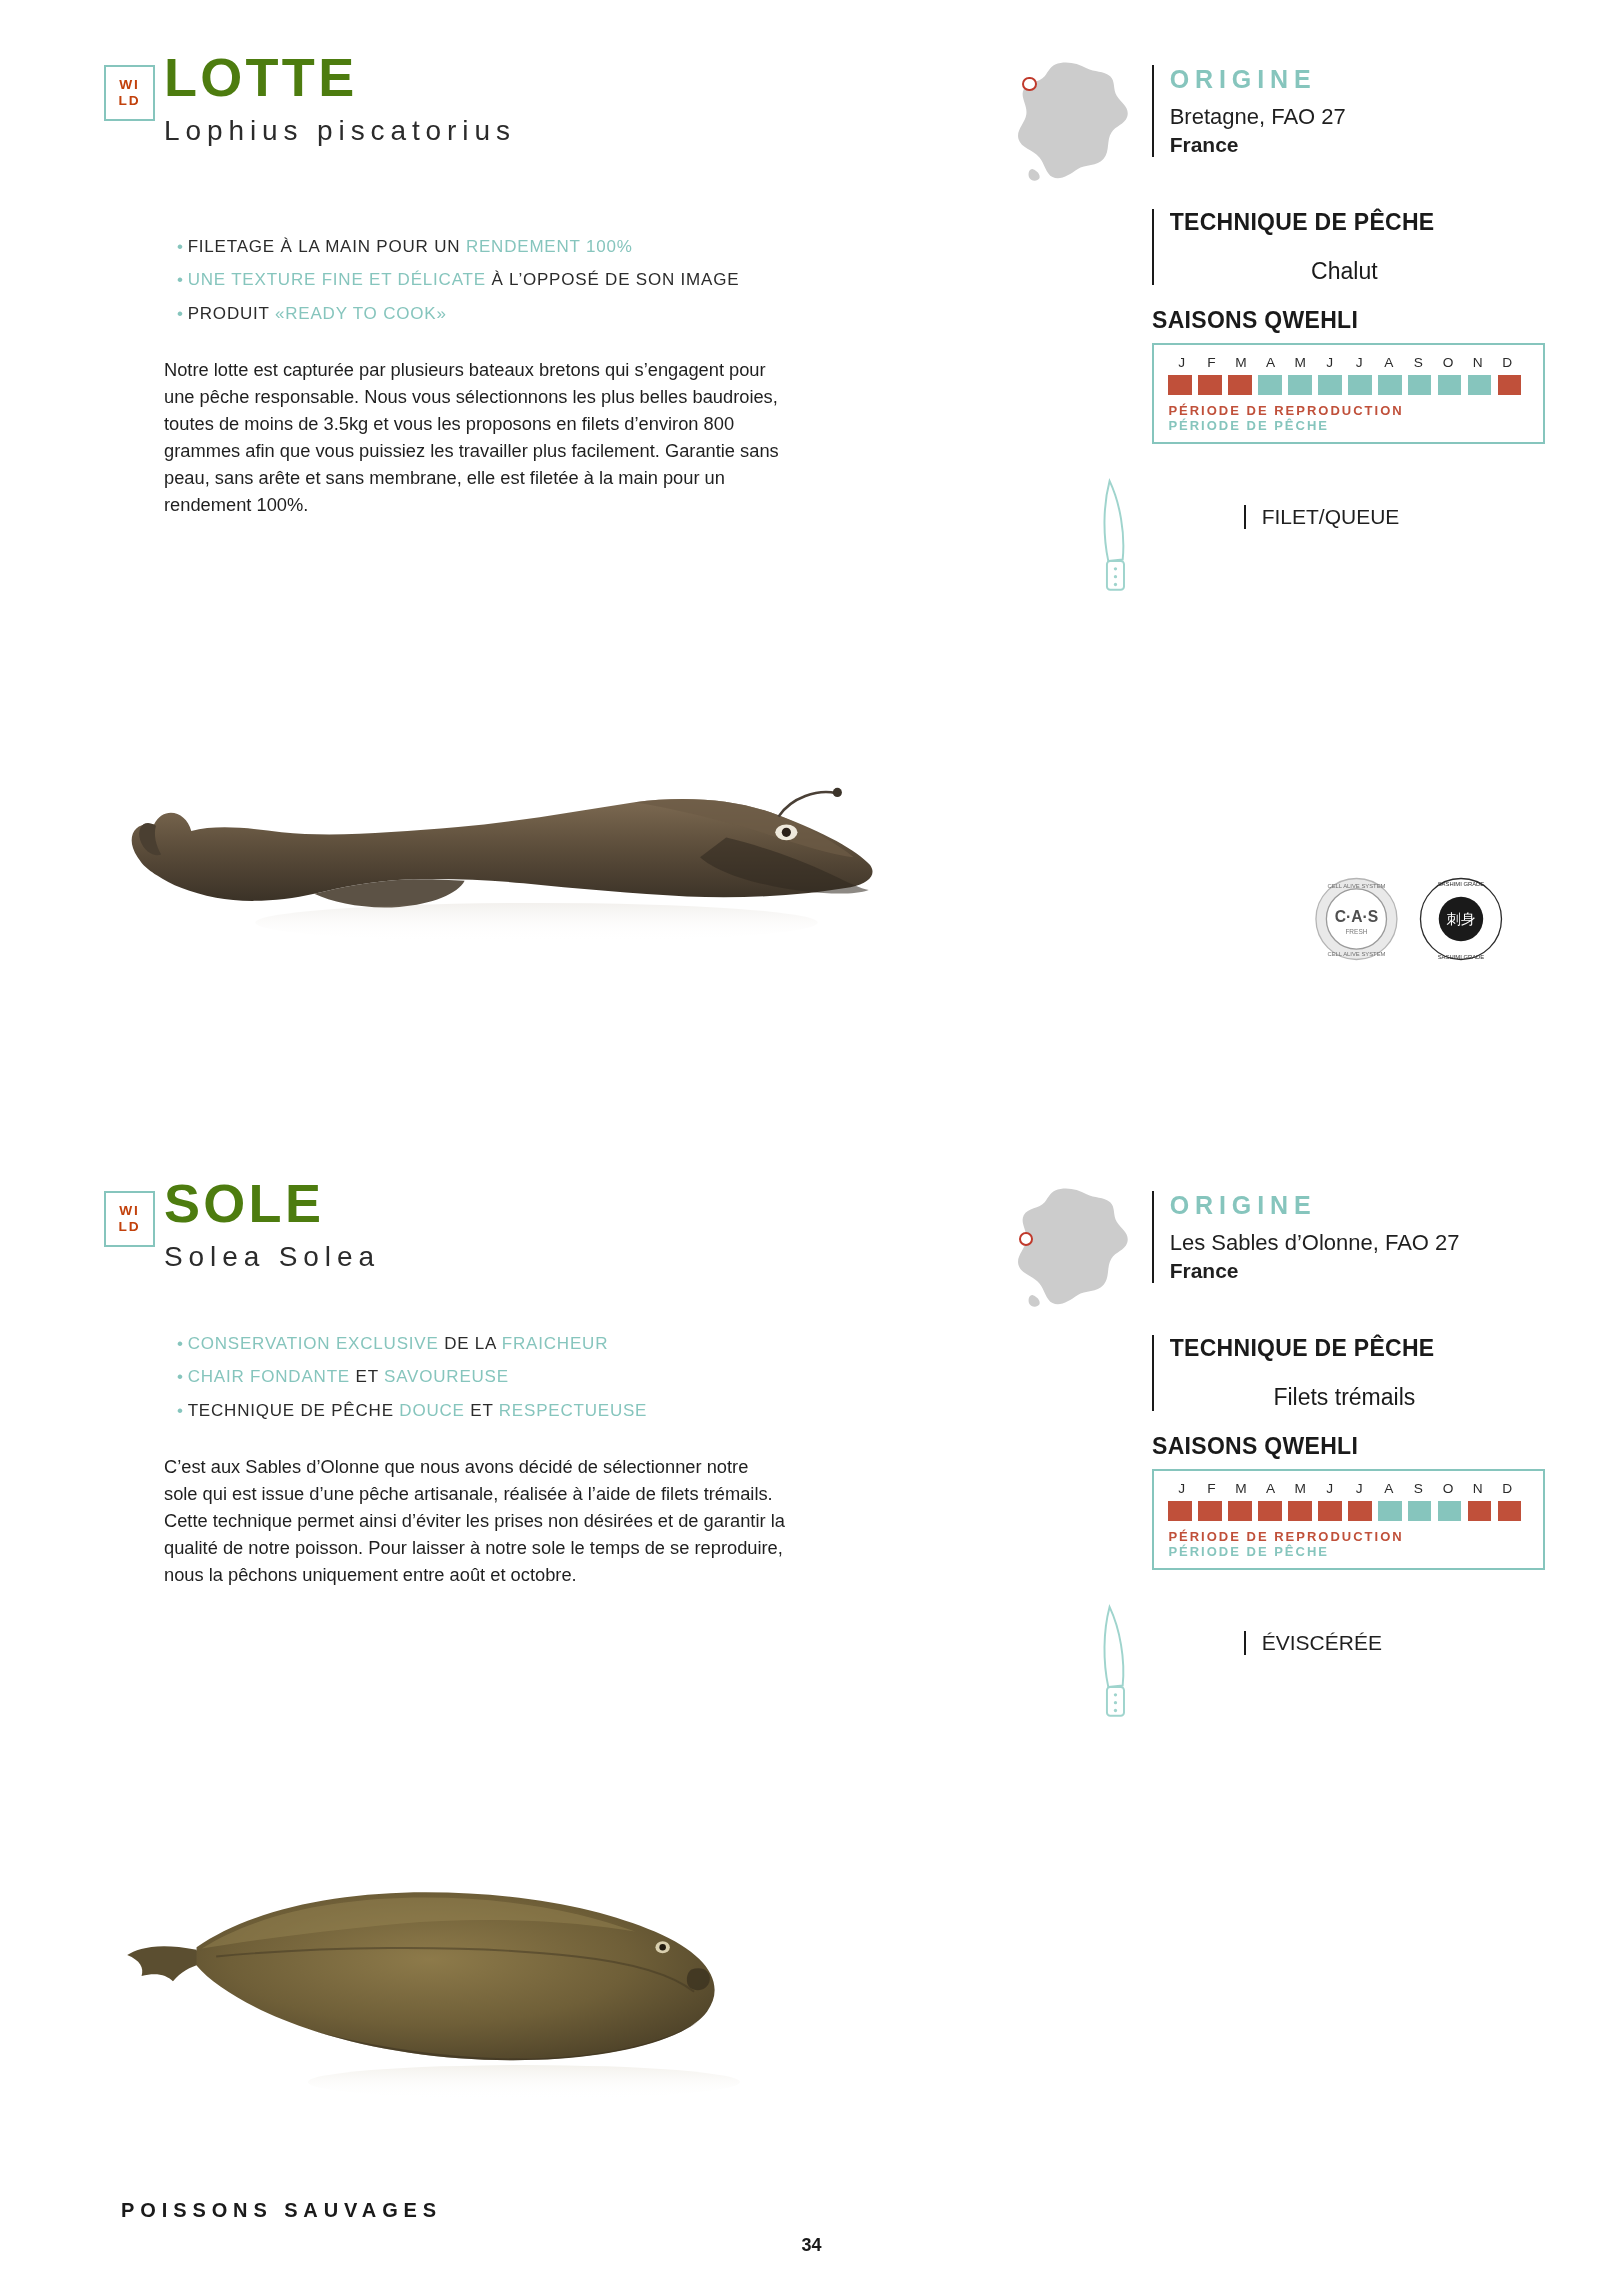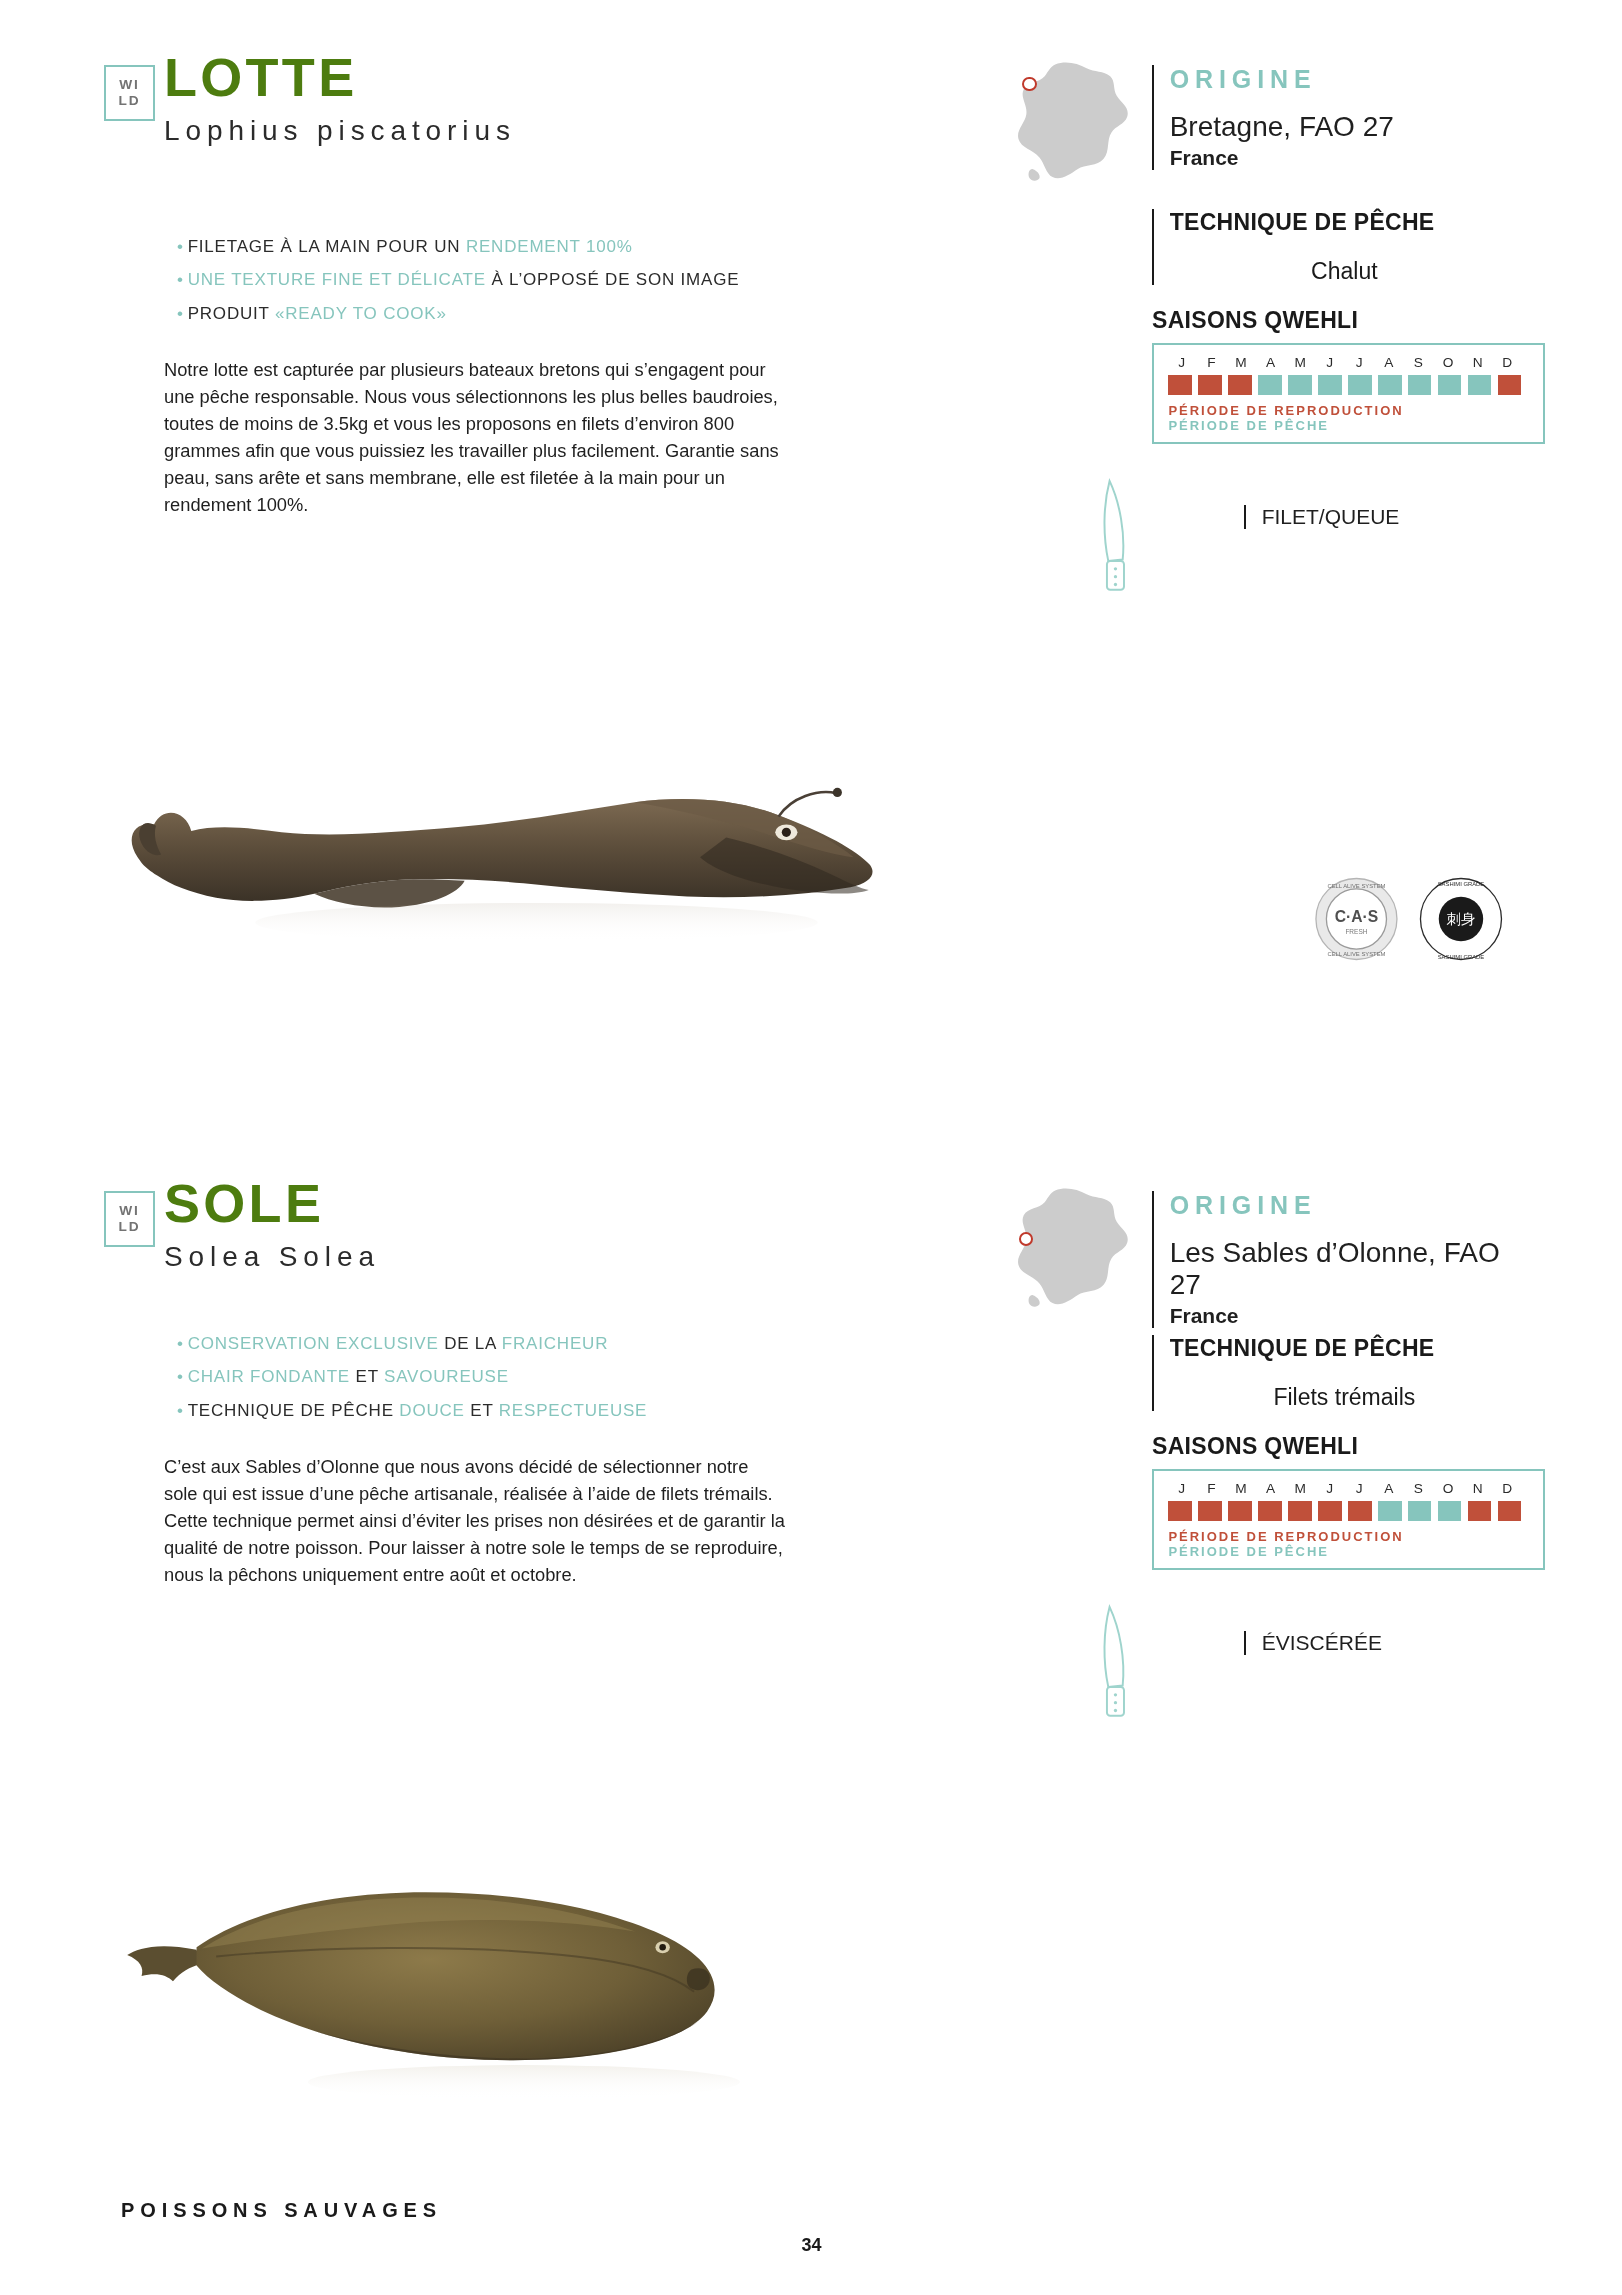--- a/index.html
+++ b/index.html
@@ -29,21 +29,21 @@
 
   .wild-badge {
     position: absolute; left: -60px; top: 13px;
     width: 51px; height: 56px;
     border: 2px solid #86c5bd;
     display: flex; flex-direction: column;
     align-items: center; justify-content: center;
     line-height: 1.05;
   }
   .wild-badge span {
-    font-size: 13.7px; letter-spacing: 2px; color: #737373; font-weight: 700;
+    font-size: 13.7px; letter-spacing: 2px; color: #c2410c; font-weight: 700;
   }
   .wild-badge .l2 { margin-top: 2px; }
 
   .prod-name {
     font-size: 54px; font-weight: 700; letter-spacing: 3.3px;
     color: #4d7c0f; line-height: 0.95;
   }
   .prod-latin {
     font-size: 28px; letter-spacing: 5.9px; color: #2b2b2b;
     margin-top: 11.8px; font-weight: 400;
@@ -81,21 +81,21 @@
     border: 2.6px solid #c0392b; background: #ffffff;
   }
 
   .origin-block {
     position: absolute; left: 170px; top: 13px;
     border-left: 2.6px solid #1a1a1a; padding-left: 15.7px;
   }
   .origin-label {
     font-size: 25px; letter-spacing: 5.9px; font-weight: 700; color: #86c5bd;
   }
-  .origin-place { font-size: 28px; color: #1f1f1f; margin-top: 17px; }
+  .origin-place { font-size: 22px; color: #1f1f1f; margin-top: 10px; }
   .origin-country { font-size: 21px; font-weight: 700; color: #1f1f1f; margin-top: 3px; }
 
   .tech-block {
     margin-top: 19.6px; margin-left: 170px;
     border-left: 2.6px solid #1a1a1a; padding-left: 15.7px;
   }
   .tech-label { font-size: 23px; font-weight: 700; letter-spacing: 0.3px; }
   .tech-value { font-size: 23px; margin-top: 22px; text-align: center; }
 
   .seasons-title {

